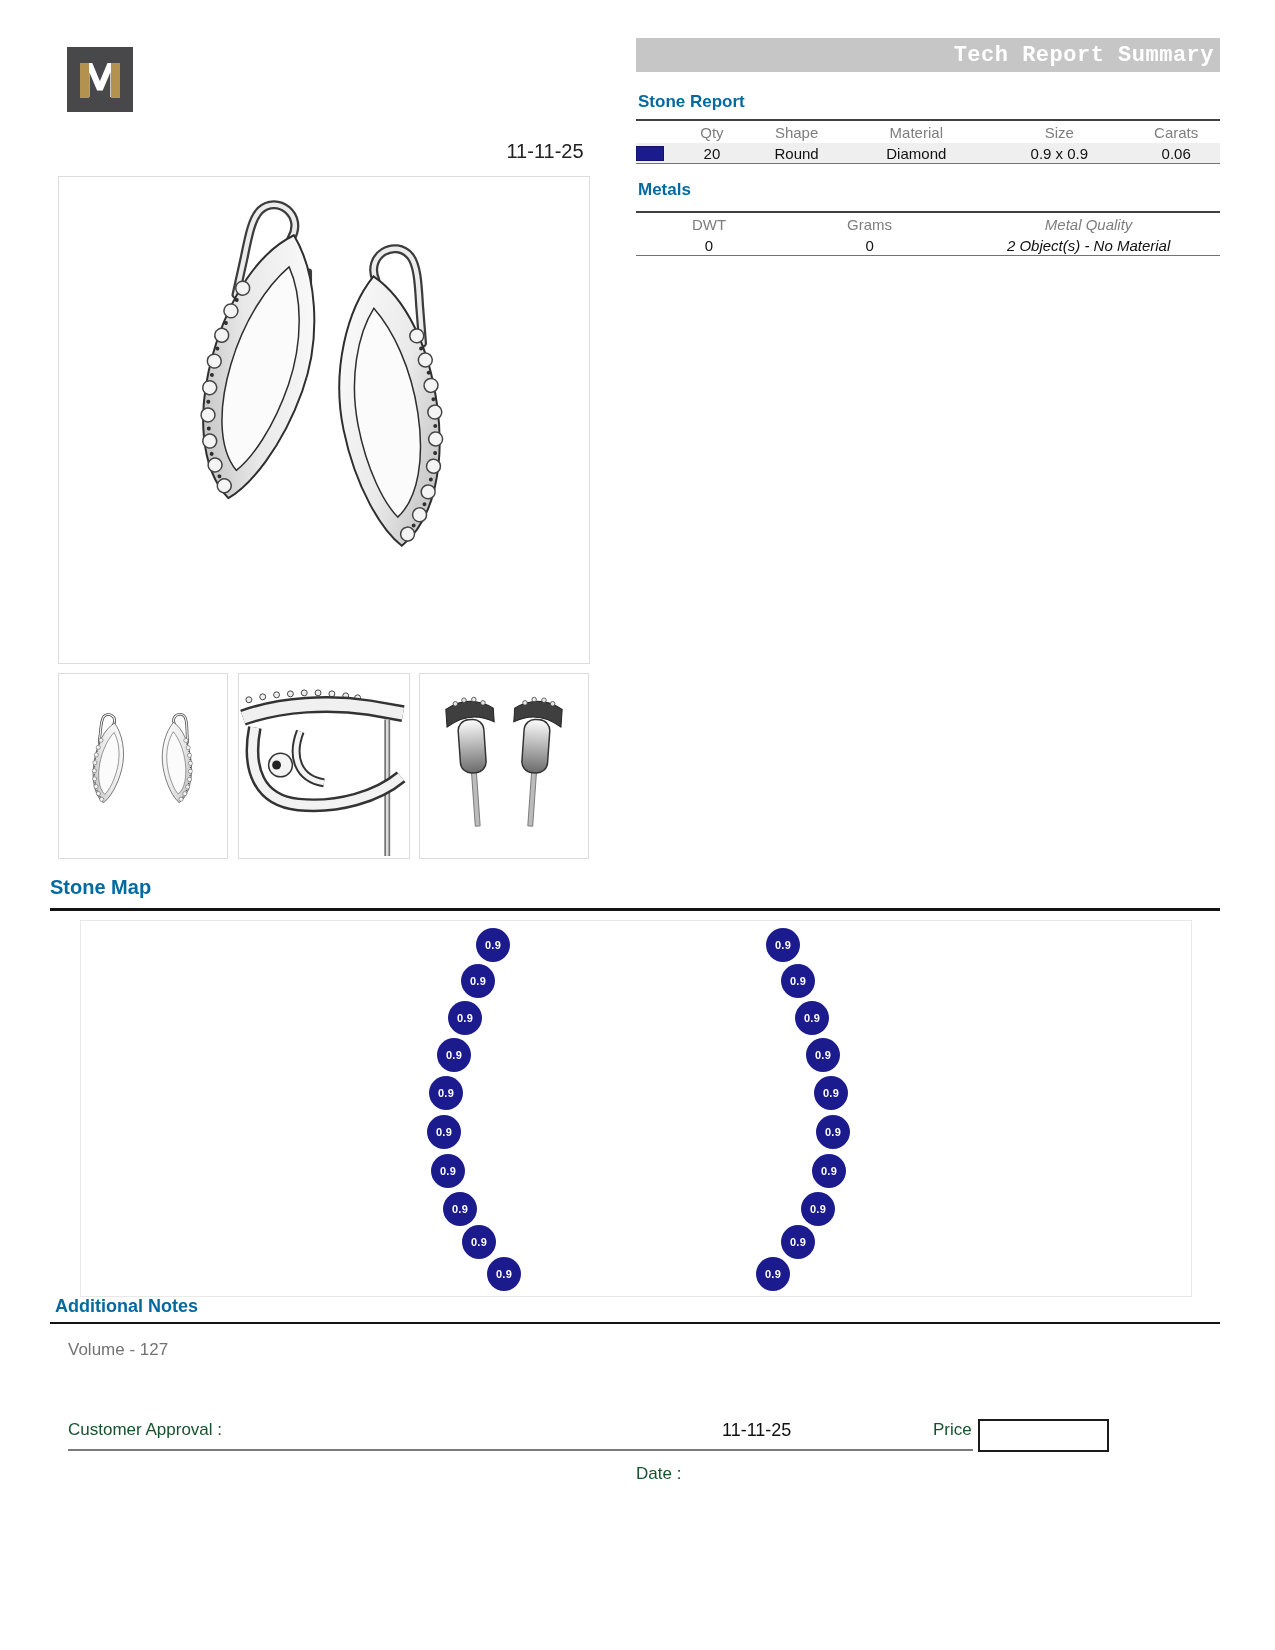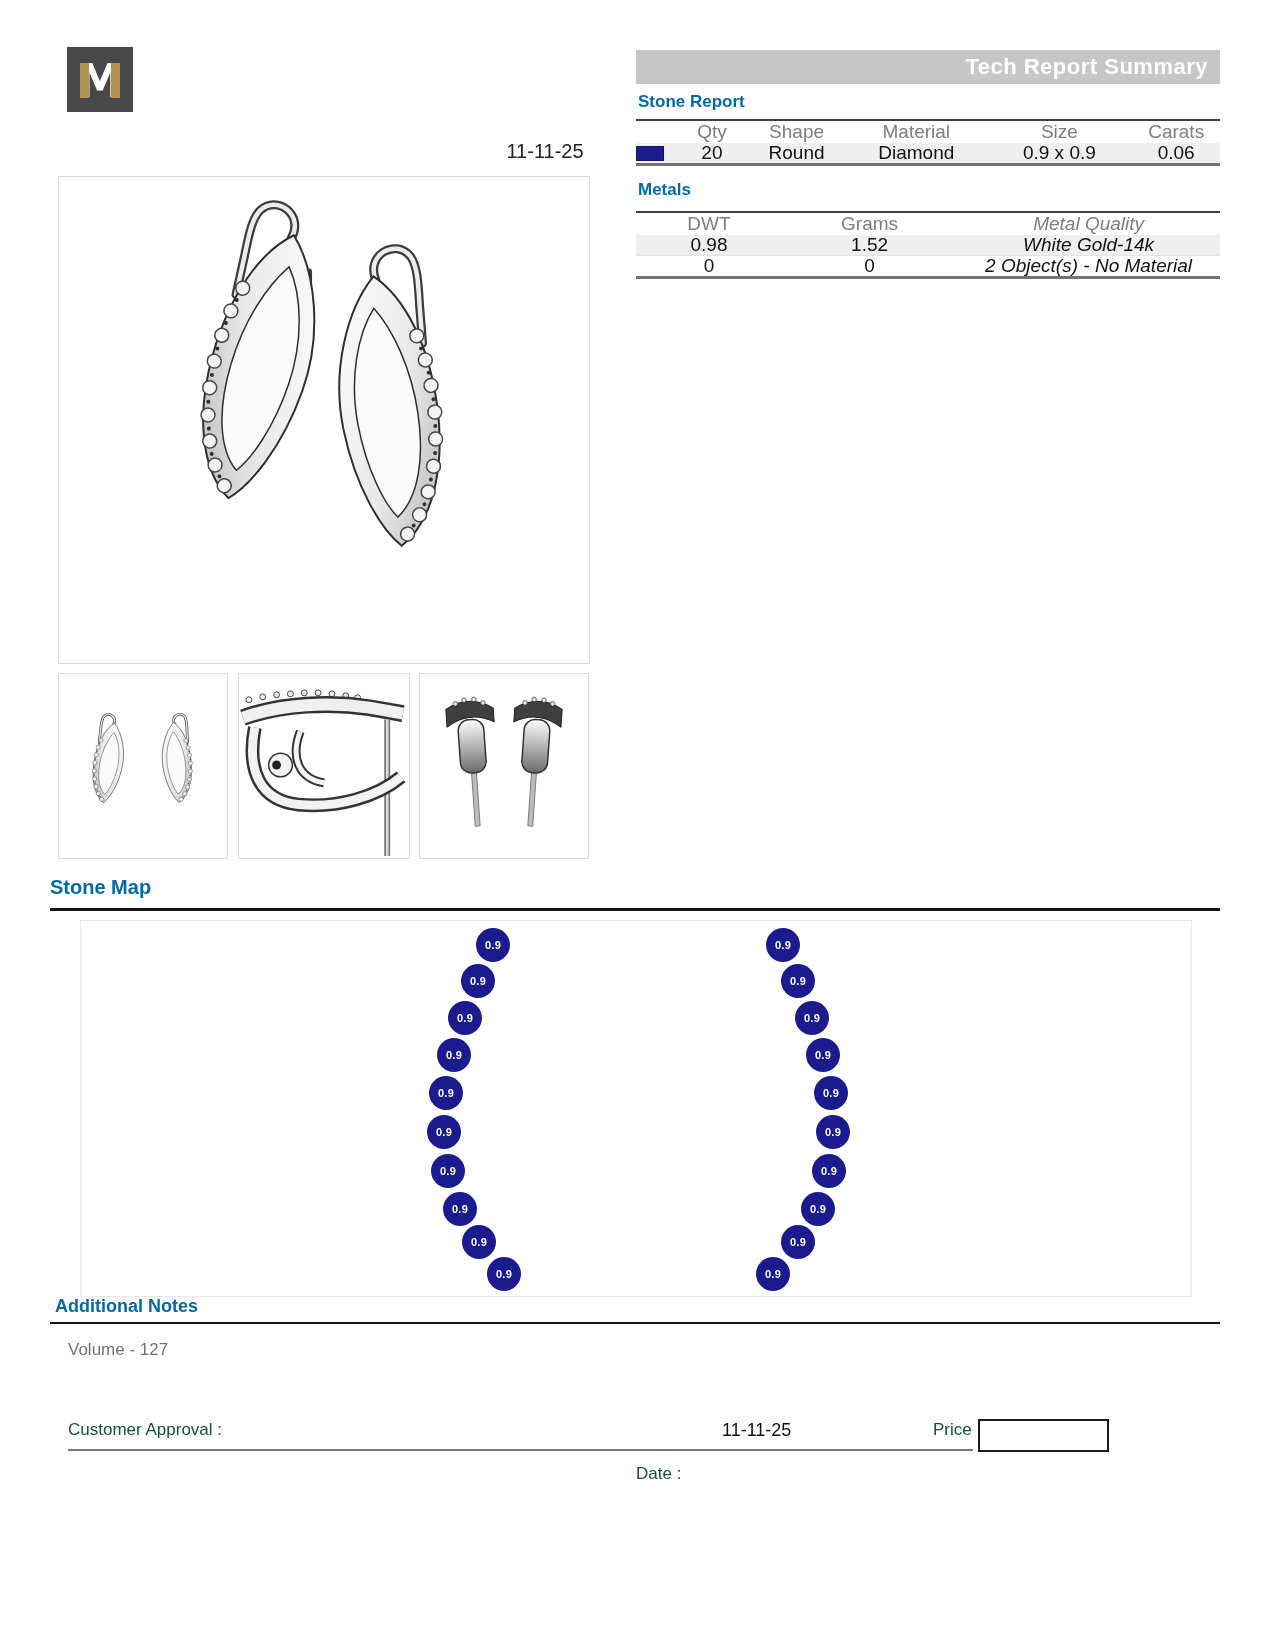--- a/index.html
+++ b/index.html
@@ -4,38 +4,38 @@
 <style>
   html,body{margin:0;padding:0;background:#888;}
   #page{
     position:relative;width:1275px;height:1650px;background:#ffffff;margin:0 auto;
     font-family:"Liberation Sans",sans-serif;color:#1a1a1a;overflow:hidden;
   }
   .abs{position:absolute;}
 
   
   .header-bar{
-    left:636px;top:50px;width:584px;height:34px;background:#c6c6c7;
-    display:flex;align-items:center;justify-content:flex-end;padding-right:12px;box-sizing:border-box;
+    left:636px;top:38px;width:584px;height:34px;background:#c6c6c7;
+    display:flex;align-items:center;justify-content:flex-end;padding-right:6px;box-sizing:border-box;font-family:Liberation Mono, monospace;
   }
   .header-bar span{color:#ffffff;font-size:22px;font-weight:bold;letter-spacing:.5px;}
 
   .section-h{font-weight:bold;color:#0369a1;}
   .h17{font-size:17px;}
   .h20{font-size:20px;}
   .h18{font-size:18px;}
 
   
-  .tbl{left:636px;width:584px;border-top:2px solid #3f3f3f;font-size:19px;}
+  .tbl{left:636px;width:584px;border-top:2px solid #3f3f3f;font-size:15px;}
   .tr{display:flex;align-items:center;}
   .tr.head{height:22px;color:#7e7e7e;}
   .tr.data{height:20px;color:#111;}
   .tr .c{text-align:center;box-sizing:border-box;}
   .gray-row{background:#efefef;}
-  .sep-b{border-bottom:3px solid #737373;}
+  .sep-b{border-bottom:1px solid #737373;}
   .sep-l{border-bottom:1px solid #e3e3e3;}
   
   .sc0{width:7%;display:flex;align-items:center;}
   .sc1{width:12%;} .sc2{width:17%;} .sc3{width:24%;} .sc4{width:25%;} .sc5{width:15%;}
   .swatch{width:28px;height:15px;border:1px solid #13136b;box-sizing:border-box;}
   
   .mc0{width:25%;} .mc1{width:30%;} .mc2{width:45%;font-style:italic;}
 
   .date-top{left:490px;top:140px;width:110px;text-align:center;font-size:20px;color:#222;}
 
@@ -97,25 +97,20 @@
       <div class="c sc5">0.06</div>
     </div>
   </div>
 
   <div class="abs section-h h17" style="left:638px;top:180px;">Metals</div>
   <div class="abs tbl" style="top:211px;">
     <div class="tr head">
       <div class="c mc0">DWT</div>
       <div class="c mc1">Grams</div>
       <div class="c mc2">Metal Quality</div>
-    </div>
-    <div class="tr data gray-row sep-l">
-      <div class="c mc0">0.98</div>
-      <div class="c mc1">1.52</div>
-      <div class="c mc2">White Gold-14k</div>
     </div>
     <div class="tr data sep-b">
       <div class="c mc0">0</div>
       <div class="c mc1">0</div>
       <div class="c mc2">2 Object(s) - No Material</div>
     </div>
   </div>
 
   <div class="abs date-top">11-11-25</div>
 

